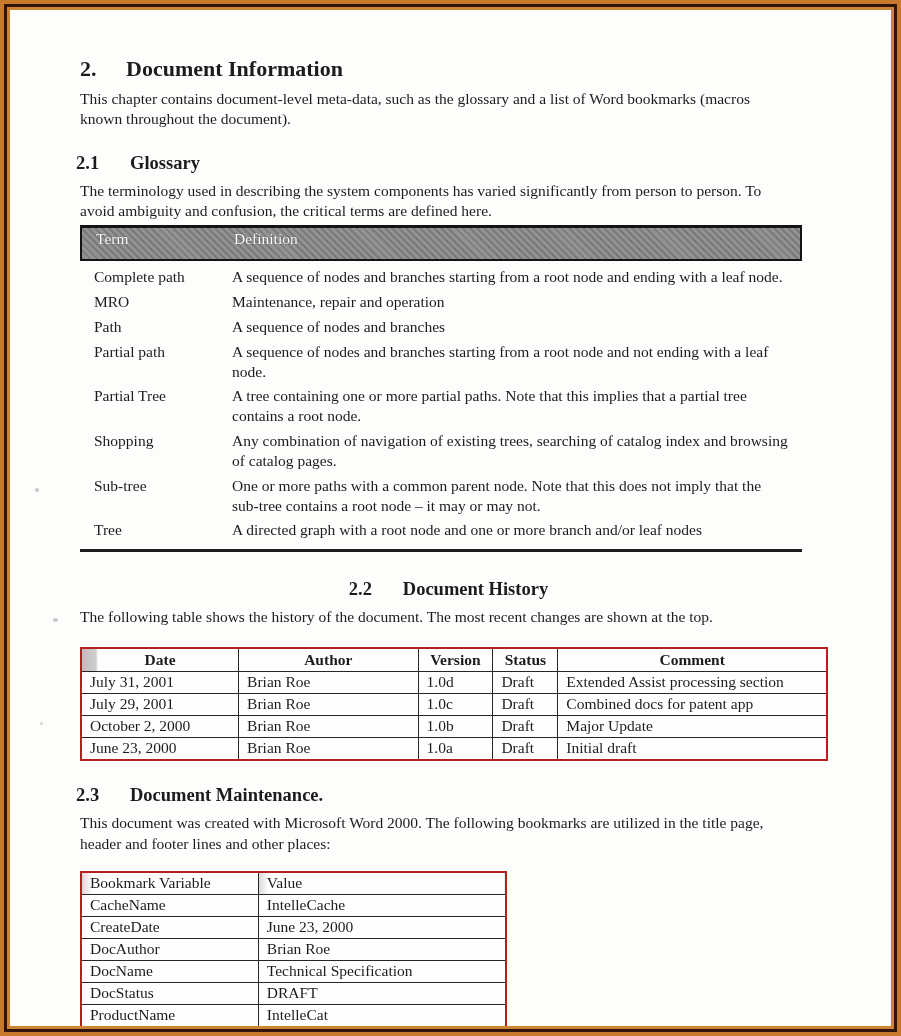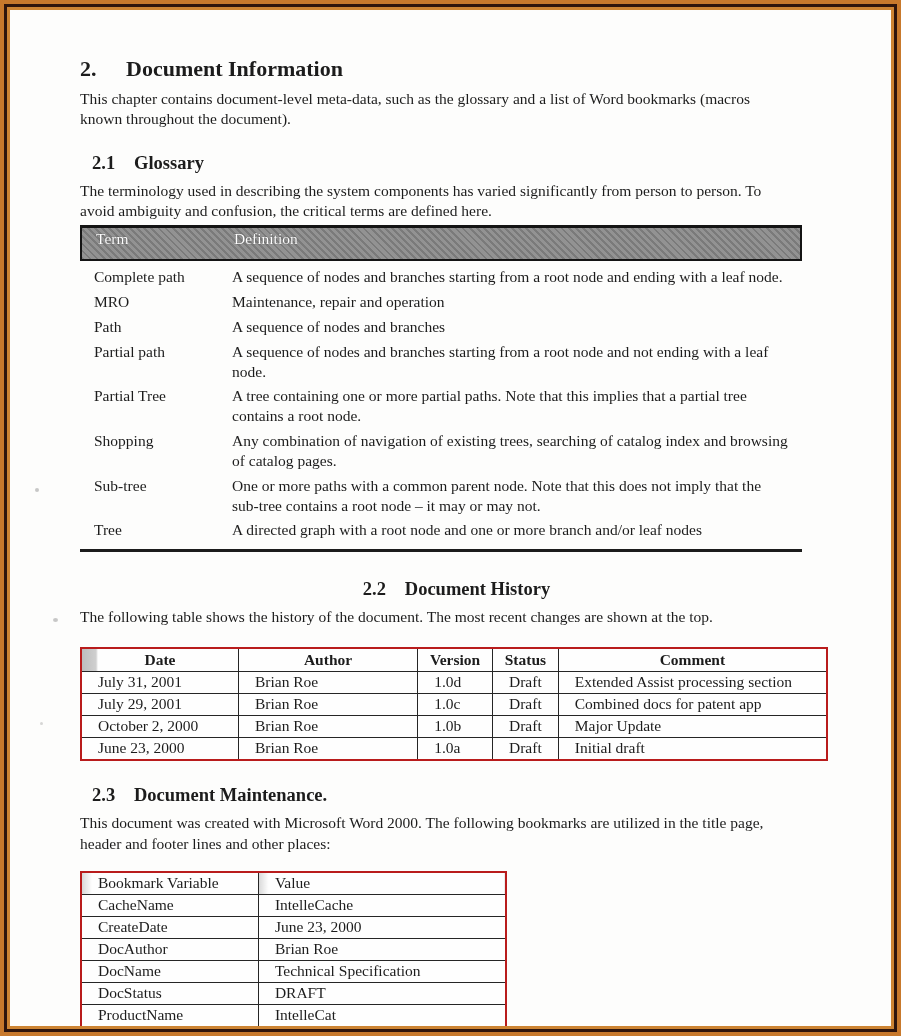--- a/index.html
+++ b/index.html
@@ -18,21 +18,21 @@
     width: 100%; height: 100%;
     background: #fdfdfc;
     padding: 46px 70px 20px 58px;
     position: relative;
     overflow: hidden;
   }
 
   
   .h1 { font-size: 22px; font-weight: bold; display: flex; margin-left: 12px; }
   .h1 .num { width: 46px; flex-shrink: 0; }
-  .h2 { font-size: 18.5px; font-weight: bold; display: flex; margin-left: 24px; }
+  .h2 { font-size: 18.5px; font-weight: bold; display: flex; margin-left: 8px; gap: 12px; }
   .h2 .num { width: 42px; flex-shrink: 0; }
 
   .para { font-size: 15.5px; line-height: 1.32; margin: 7px 0 0 12px; width: 712px; }
 
   
   .g-table { width: 722px; margin: 3px 0 0 12px; border-bottom: 3px solid #1c1c1c; }
   .g-head {
     display: flex;
     background:
       repeating-linear-gradient(45deg, rgba(60,60,60,.25) 0 2px, rgba(160,160,160,.2) 2px 5px),
@@ -49,21 +49,21 @@
   .g-body { padding: 4px 0 6px; }
   .g-row { display: flex; font-size: 15.5px; line-height: 1.28; padding: 2.5px 0; }
 
   
   .hist-table, .bm-table { border-collapse: collapse; margin-left: 12px; background: #fefefe; }
   .hist-table { width: 748px; margin-top: 20px; }
   .hist-table th, .hist-table td,
   .bm-table th, .bm-table td {
     border: 1px solid #262626;
     font-size: 15.5px;
-    padding: 1px 16px 2px;
+    padding: 1px 8px 2px;
     text-align: left;
     height: 21px;
   }
   .hist-table, .bm-table { border: 2px solid #b91c1c; }
   .hist-table th { font-weight: bold; text-align: center; padding: 2px 4px; }
   .hist-table th.noise-left {
     background: linear-gradient(90deg, #bdbdbd 0px, #cfcfcf 14px, rgba(0,0,0,0) 16px);
   }
 
   

